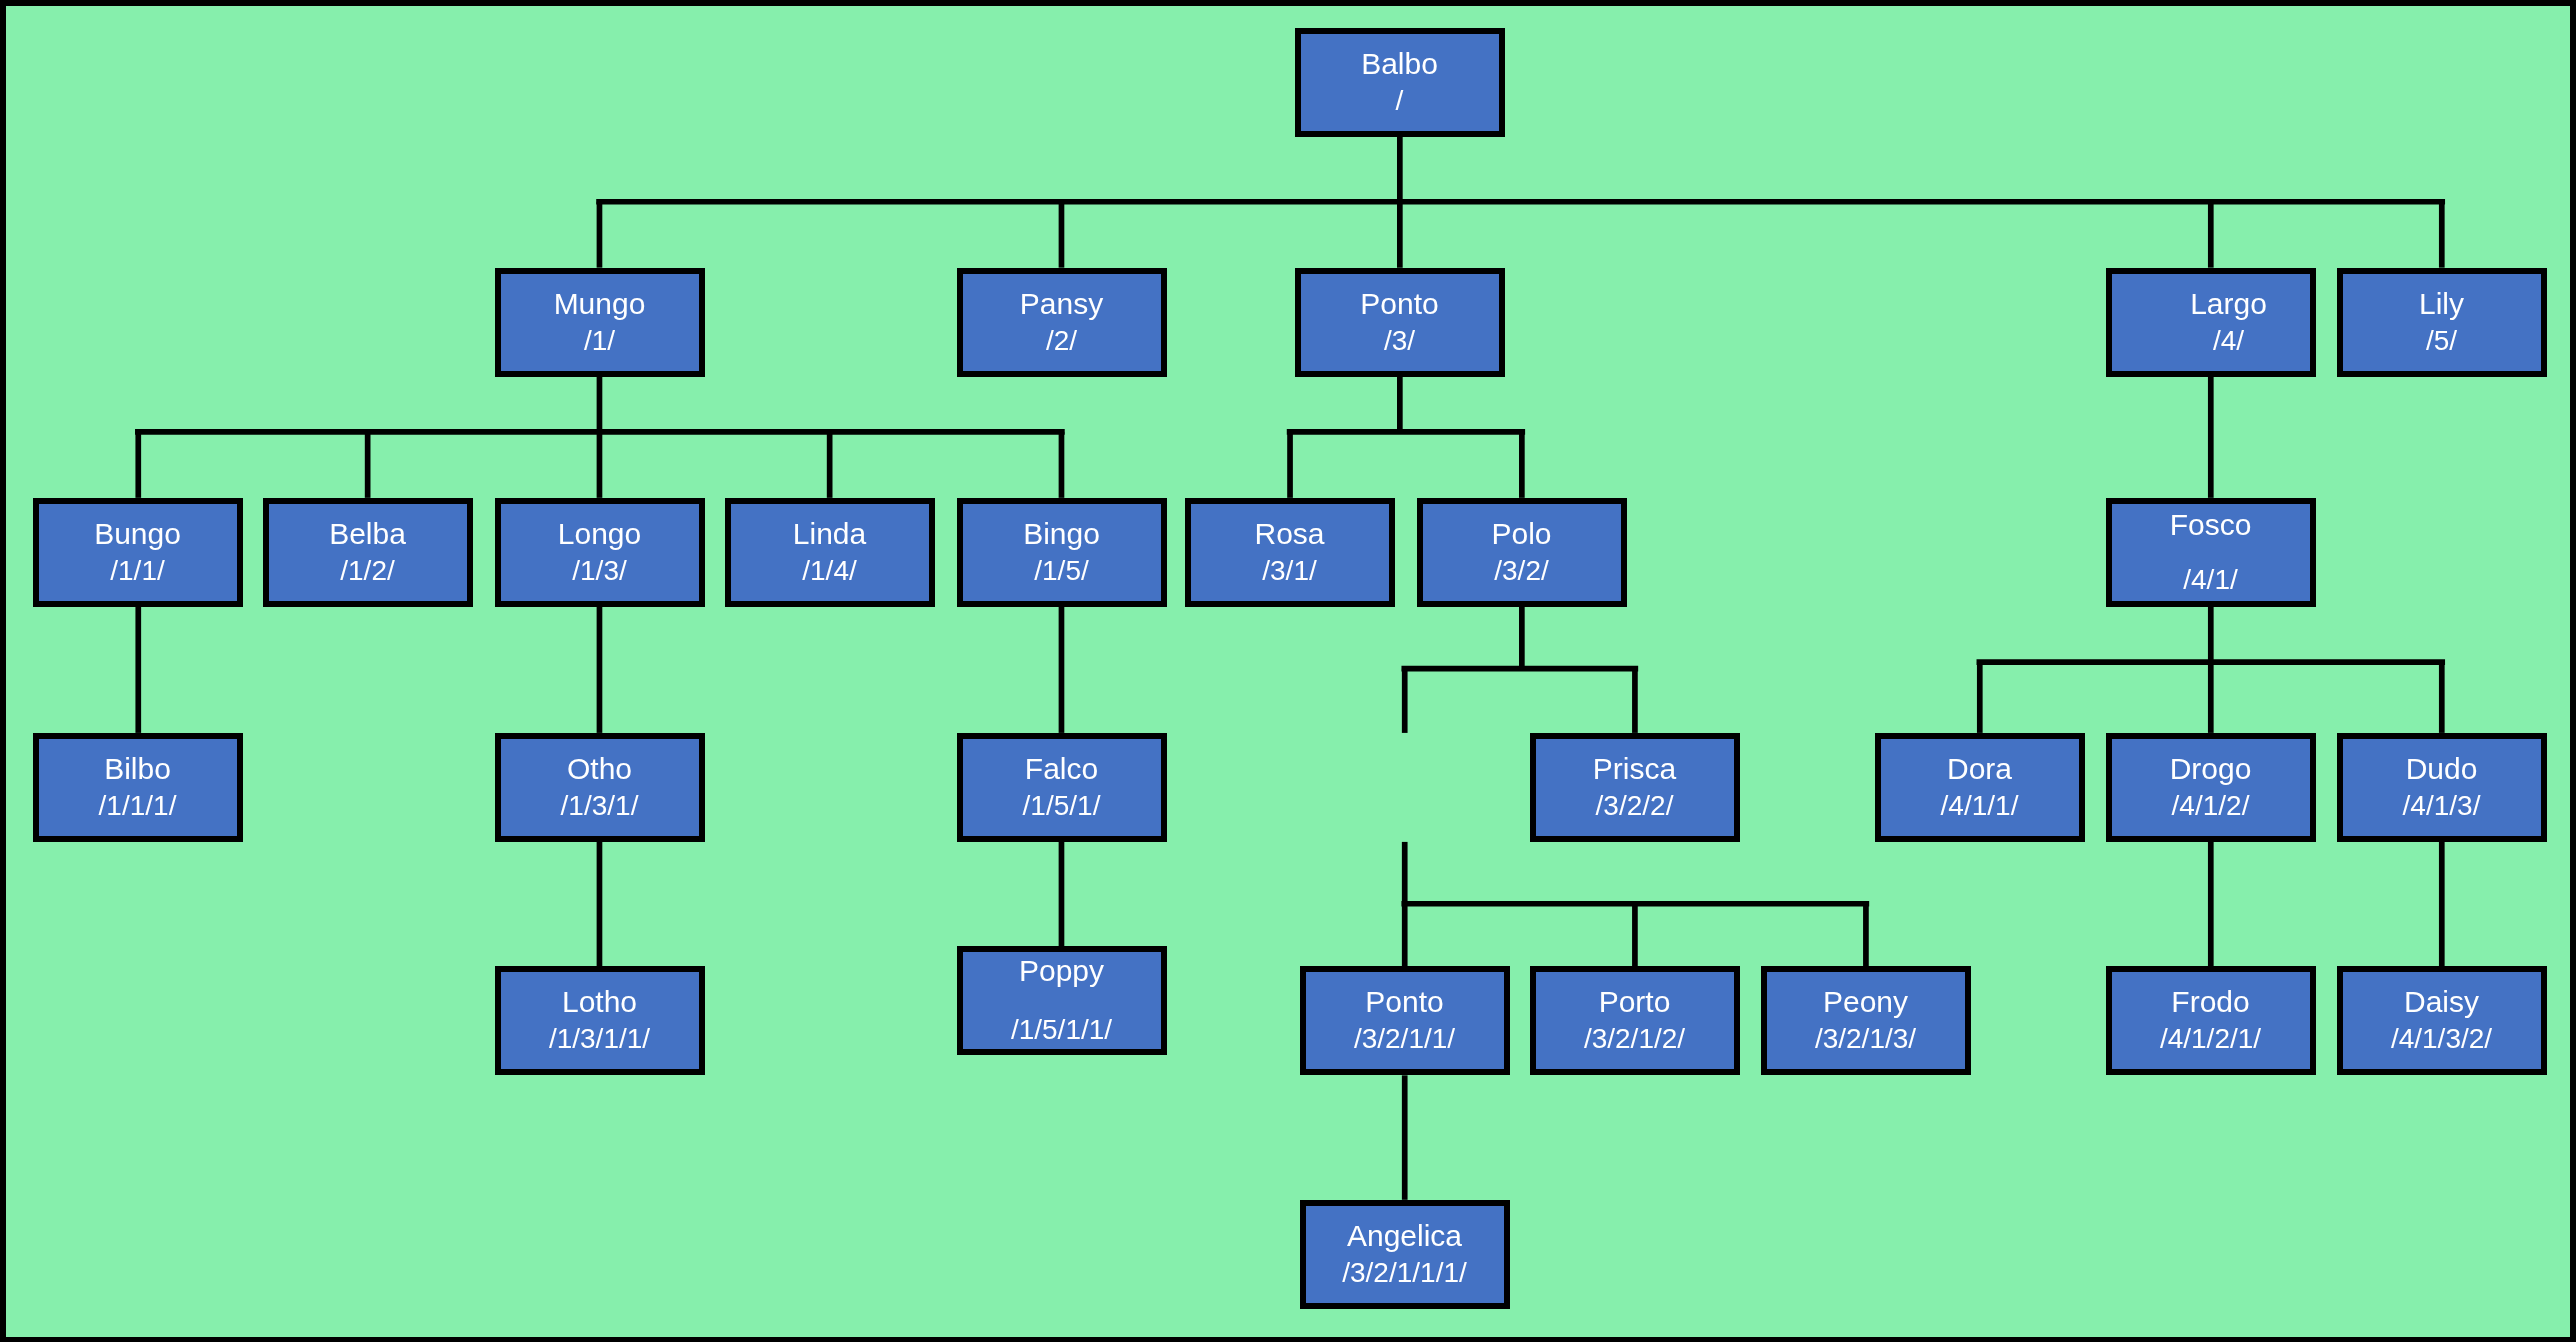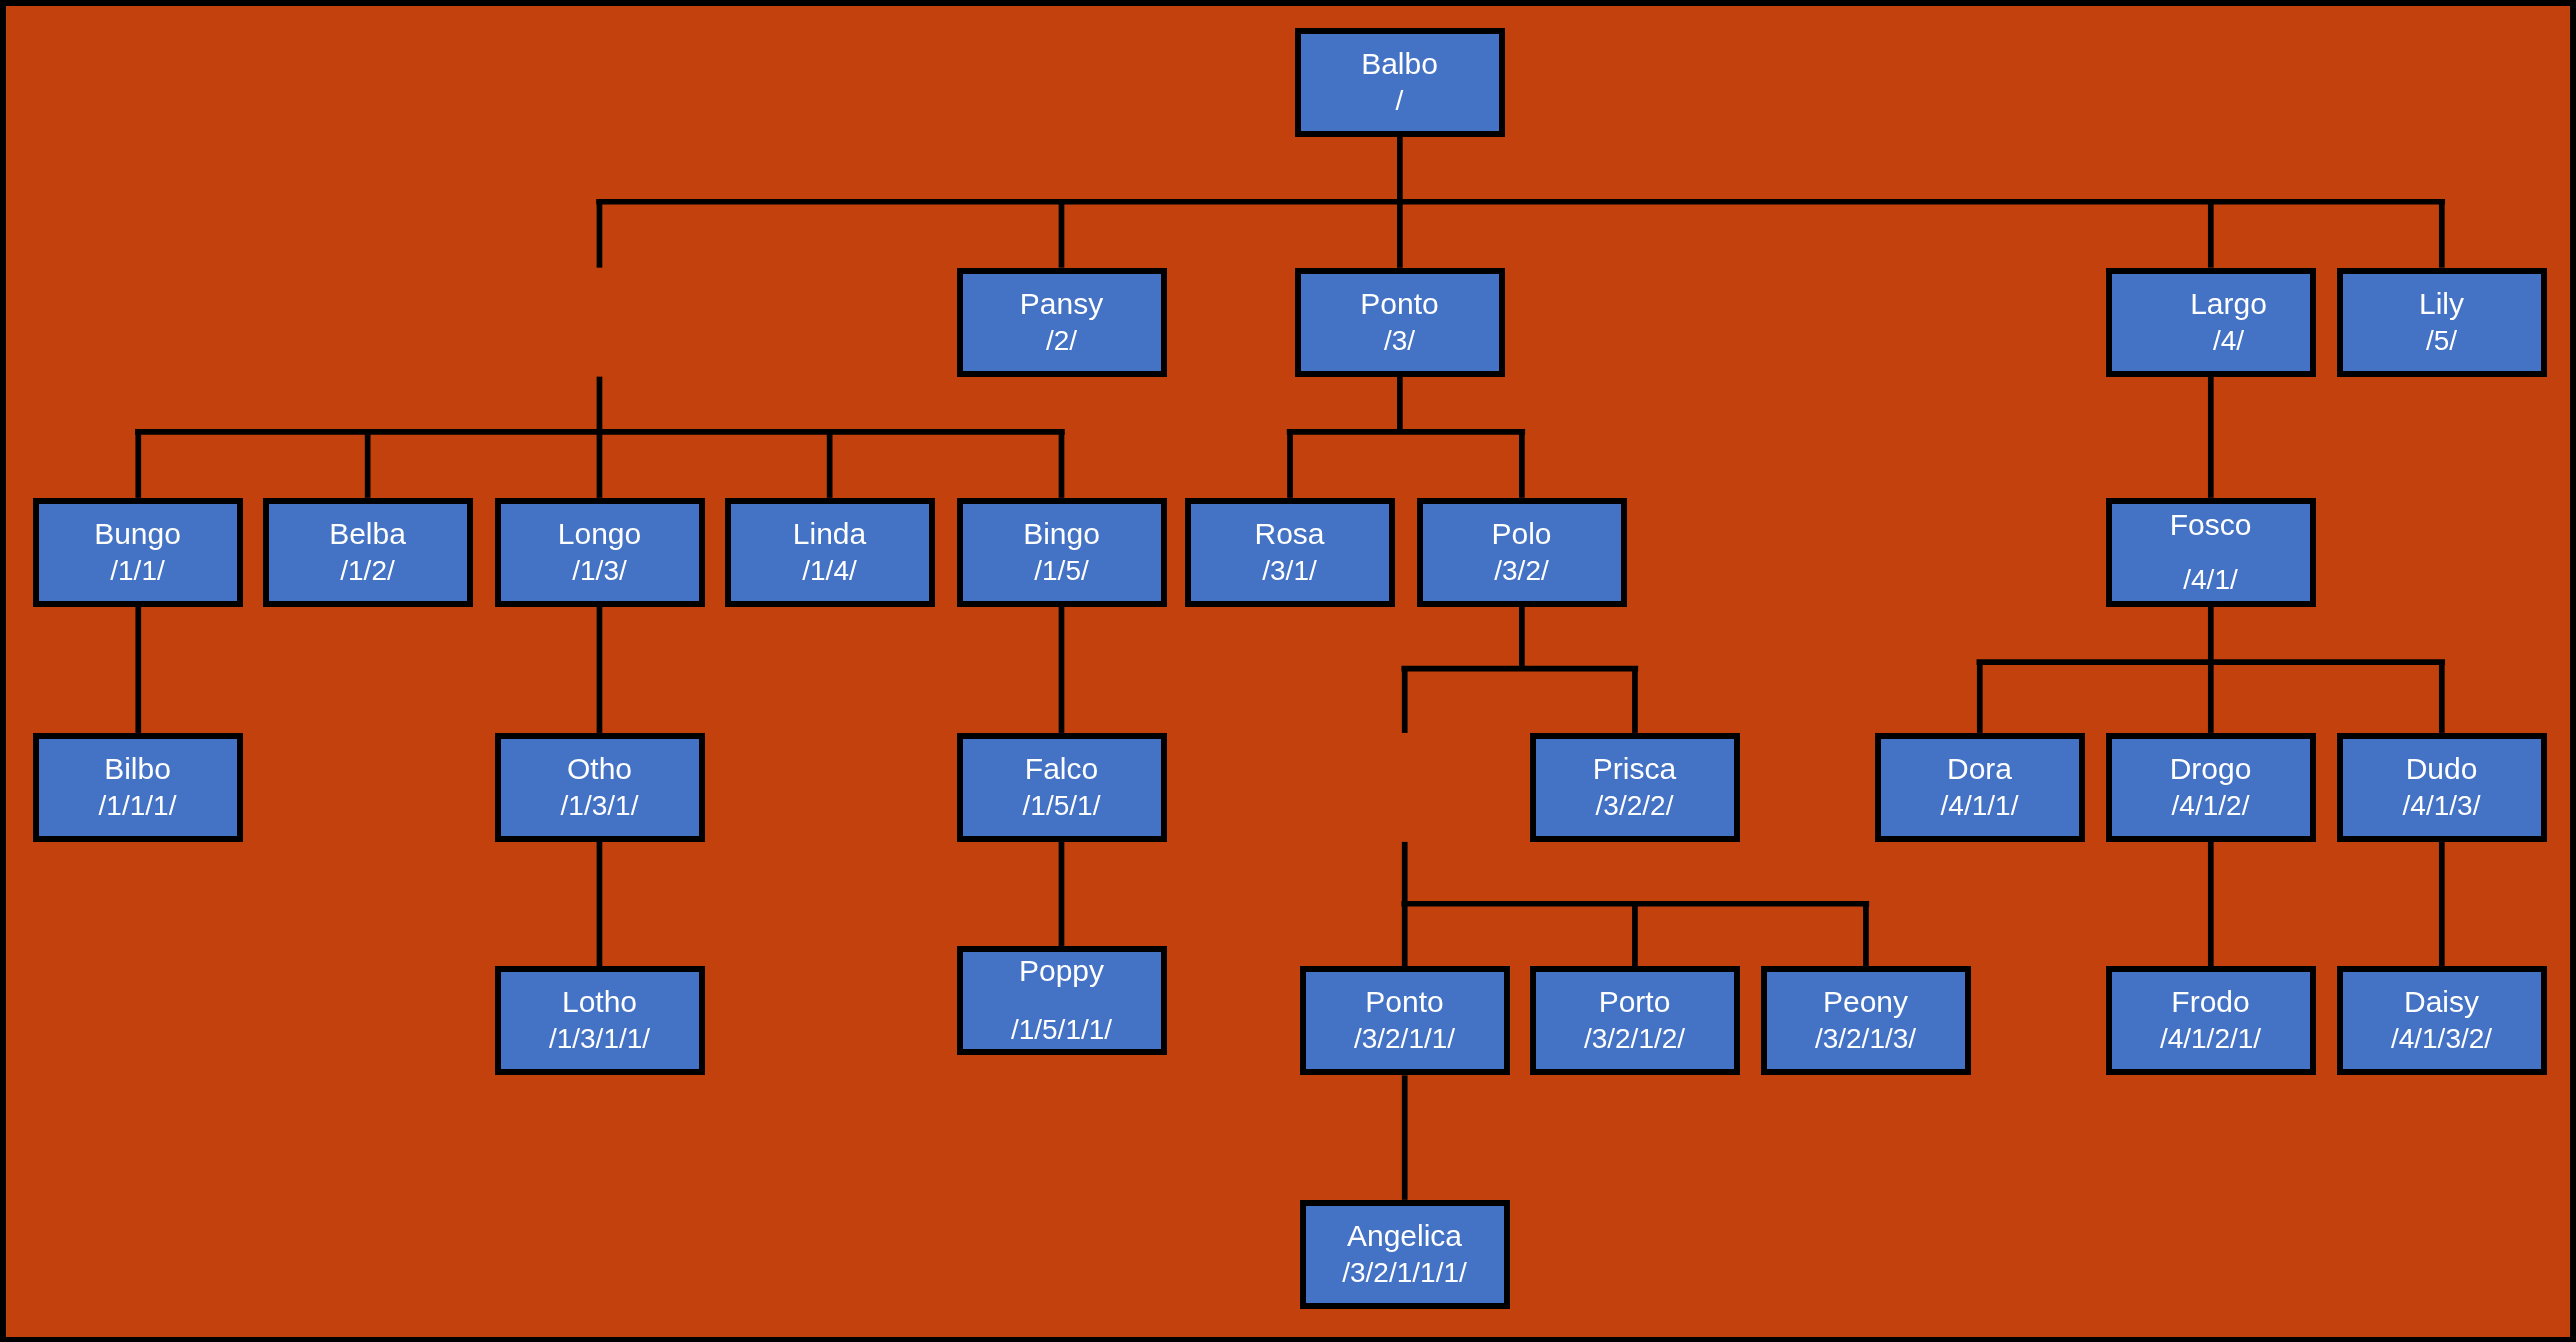--- a/index.html
+++ b/index.html
@@ -6,21 +6,21 @@
     margin: 0;
     padding: 0;
     background: #ffffff;
     font-family: "Liberation Sans", "DejaVu Sans", sans-serif;
   }
   .canvas {
     position: relative;
     width: 2576px;
     height: 1343px;
     box-sizing: border-box;
-    background: #c2410c;
+    background: #86efac;
     border: 6.5px solid #000000;
     overflow: hidden;
   }
   #connectors {
     position: absolute;
     left: -6.5px;
     top: -6.5px;
     width: 2576px;
     height: 1343px;
     pointer-events: none;
@@ -100,20 +100,24 @@
       <line x1="2294" y1="1111" x2="2294" y2="1188" stroke="#000000" stroke-width="7"></line>
       <line x1="2718" y1="1035" x2="2718" y2="1188" stroke="#000000" stroke-width="7"></line>
       <line x1="3002" y1="1035" x2="3002" y2="1188" stroke="#000000" stroke-width="7"></line>
       <line x1="1727" y1="1322" x2="1727" y2="1475" stroke="#000000" stroke-width="7"></line>
     </svg>
   <div id="nodes-layer">
       <div class="node" style="left: 1295px; top: 28px;">
         <div class="node-name">Balbo</div>
         <div class="node-path">/</div>
       </div>
+      <div class="node" style="left: 495px; top: 268px;">
+        <div class="node-name">Mungo</div>
+        <div class="node-path">/1/</div>
+      </div>
       <div class="node" style="left: 957px; top: 268px;">
         <div class="node-name">Pansy</div>
         <div class="node-path">/2/</div>
       </div>
       <div class="node" style="left: 1295px; top: 268px;">
         <div class="node-name">Ponto</div>
         <div class="node-path">/3/</div>
       </div>
       <div class="node" style="left: 2106px; top: 268px; padding-left: 36px;">
         <div class="node-name">Largo</div>

